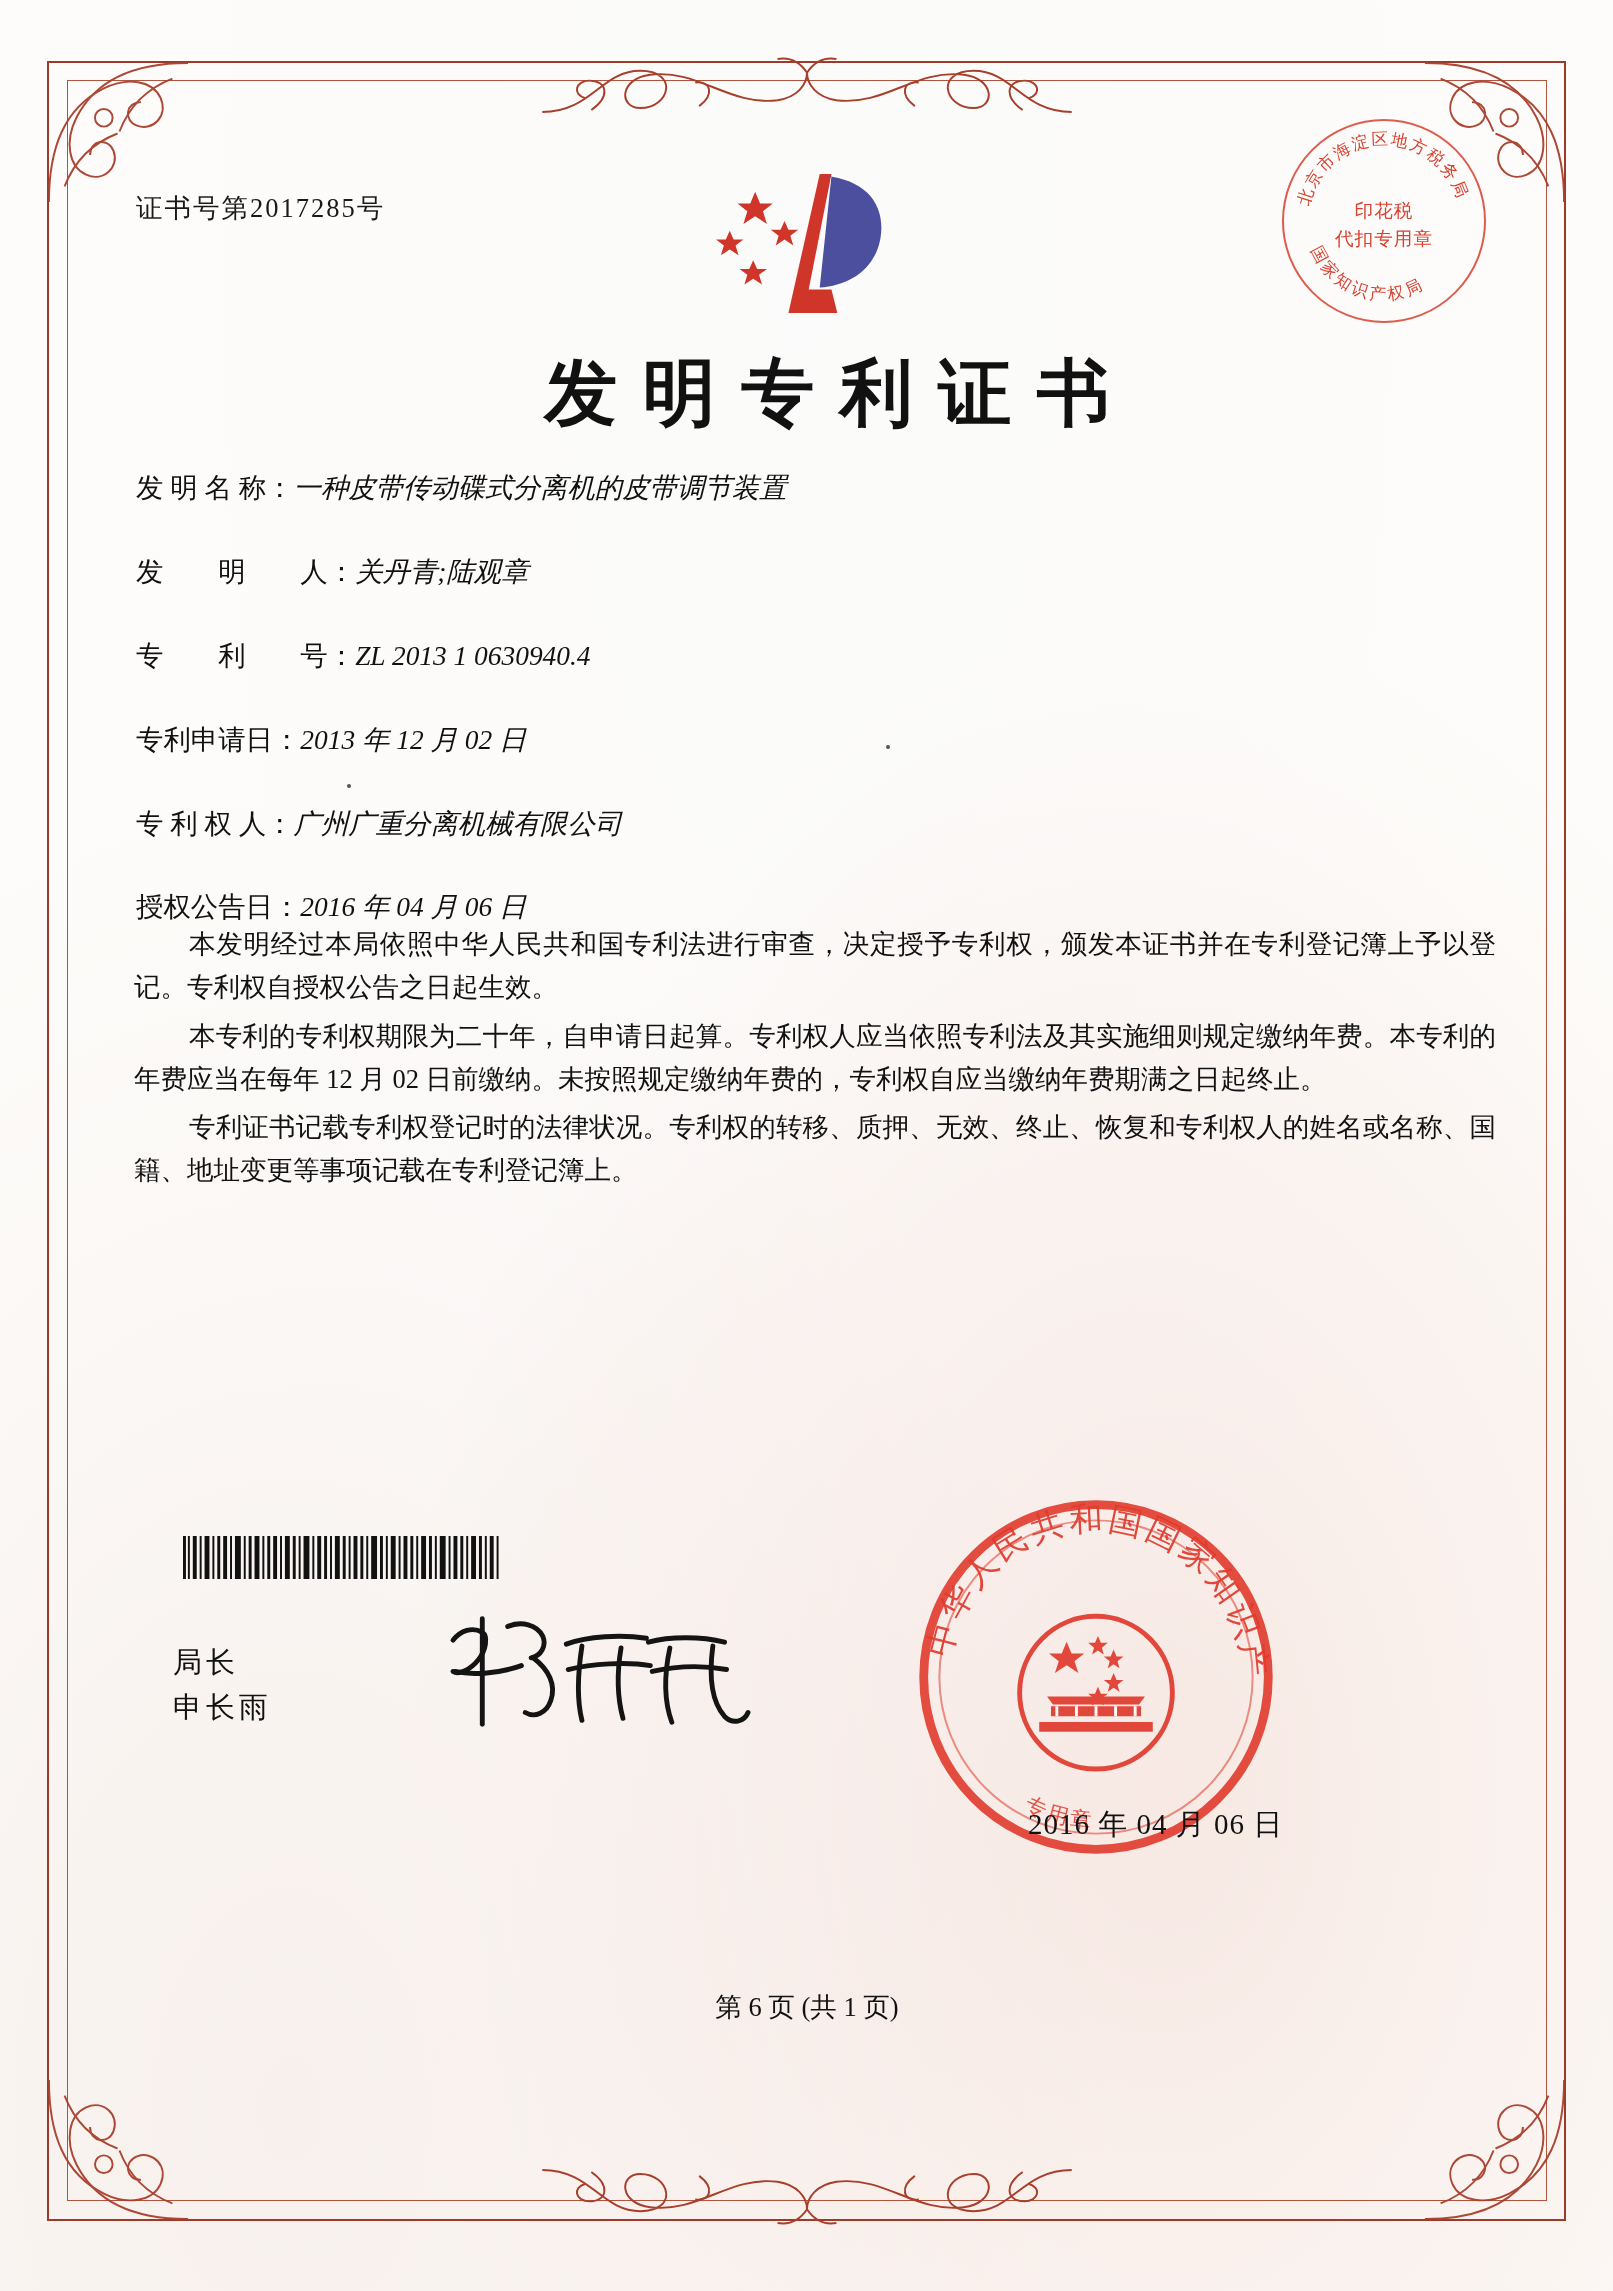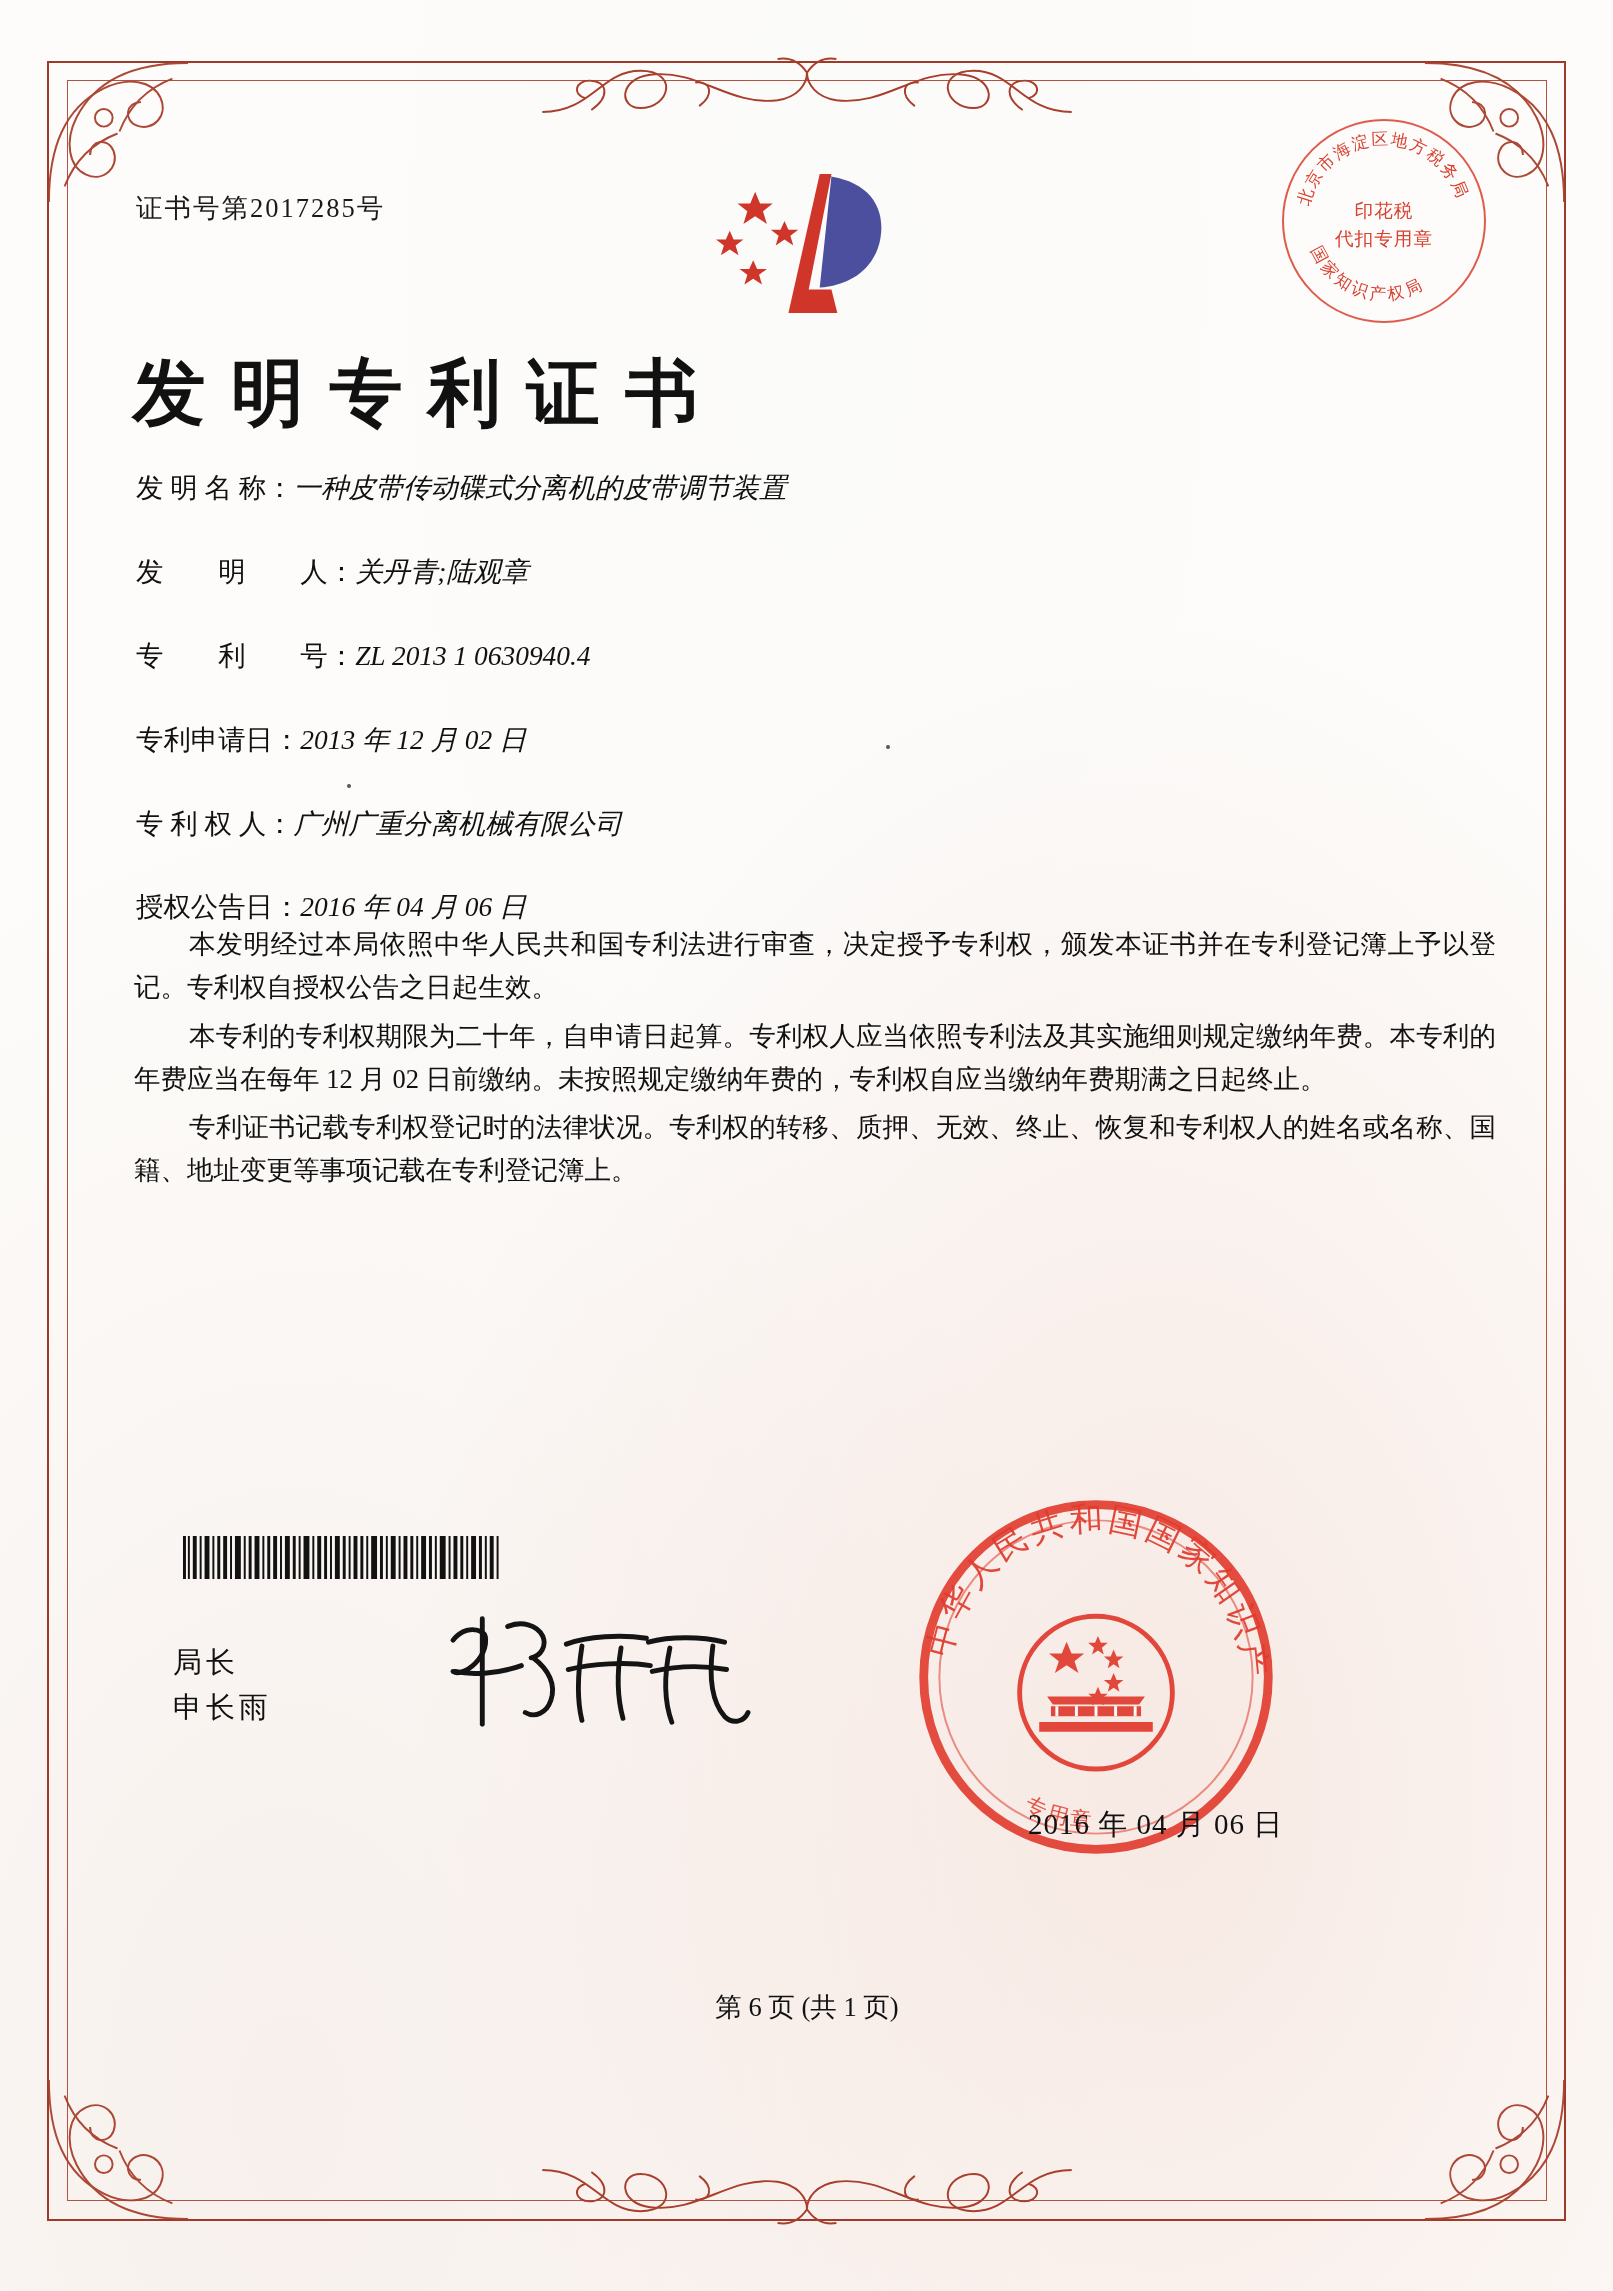--- a/index.html
+++ b/index.html
@@ -110,21 +110,21 @@
   }
   .stamp-tr-text {
     position: absolute;
     inset: 0;
     color: #d8402f;
   }
   .title {
     position: absolute;
     left: 0; right: 0;
     top: 265px;
-    text-align: left;
+    text-align: center;
     font-size: 73px;
     letter-spacing: 25.5px;
     font-weight: bold;
     color: #111;
     text-indent: 25.5px;
     font-family: "Liberation Serif", "DejaVu Serif", serif;
     padding-left: 40px;
   }
 
   .fields {

